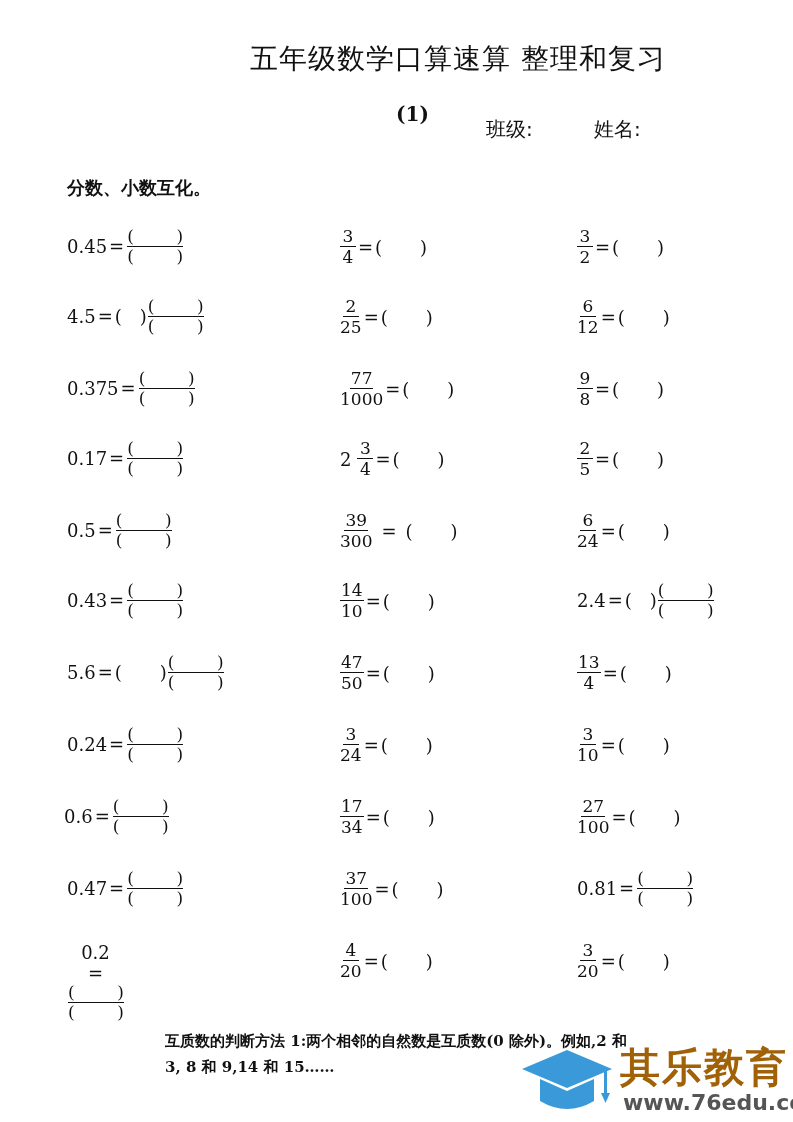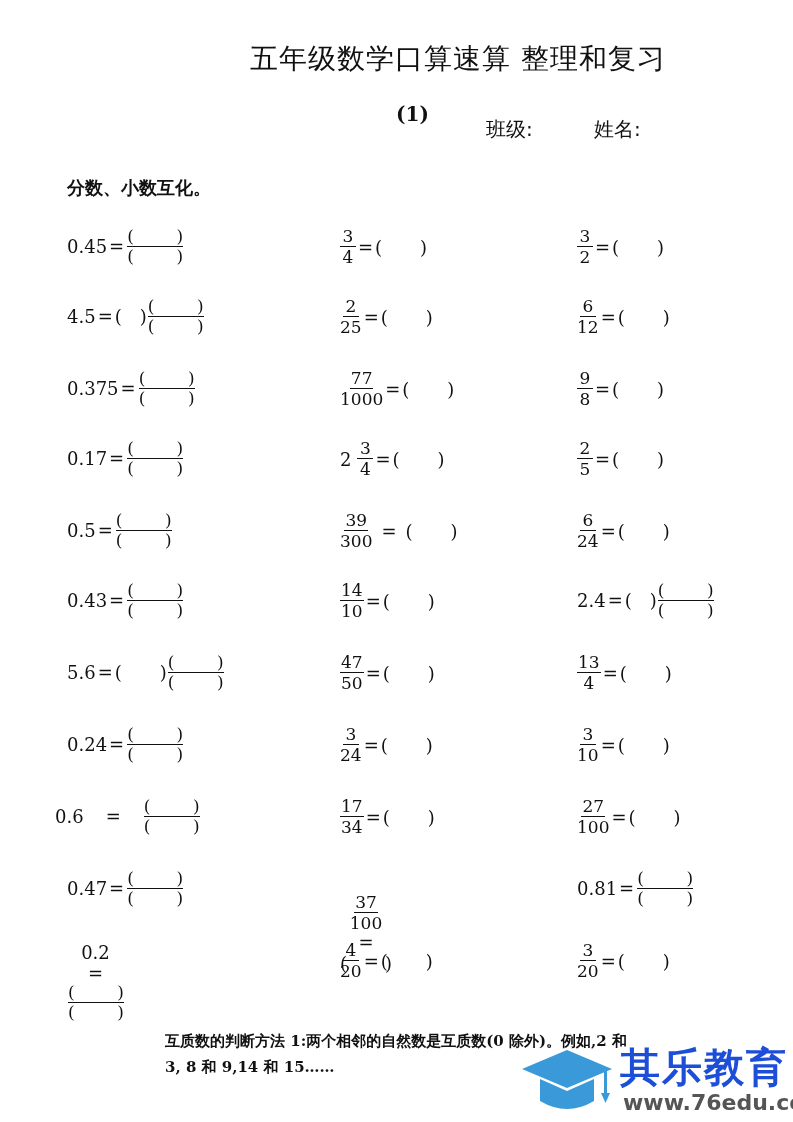--- a/index.html
+++ b/index.html
@@ -14,21 +14,21 @@
   .frac .n{padding:0 1px 1px;border-bottom:1.5px solid #111;min-width:14px;text-align:center;}
   .frac .d{padding-top:2px;text-align:center;}
   .blankfrac{display:inline-flex;flex-direction:column;line-height:1;font-size:17px;margin-left:1px;}
   .blankfrac .n{border-bottom:1.5px solid #111;display:flex;justify-content:space-between;width:56px;padding-bottom:1px;}
   .blankfrac .d{display:flex;justify-content:space-between;width:56px;padding-top:1px;}
   .eq{margin:0 2px;}
   .paren{display:inline-flex;justify-content:space-between;width:52px;}
   .whole{margin-right:6px;}
   .note{position:absolute;left:165px;top:1028px;font-size:15px;font-weight:bold;font-family:"DejaVu Serif","Liberation Serif",serif;line-height:26px;width:470px;}
   .logo{position:absolute;left:520px;top:1040px;width:270px;height:80px;}
-  .logo-text{position:absolute;left:100px;top:0;font-size:40px;font-weight:bold;color:#1d4ed8;letter-spacing:2px;white-space:nowrap;}
+  .logo-text{position:absolute;left:100px;top:0;font-size:40px;font-weight:bold;color:#a16207;letter-spacing:2px;white-space:nowrap;}
   .logo-url{position:absolute;left:103px;top:50px;font-size:22px;font-weight:bold;color:#555;white-space:nowrap;}
 </style>
 </head>
 <body>
 
 <div class="title">五年级数学口算速算 整理和复习</div>
 <div class="subnum">(1)</div>
 <div class="cls">班级:</div>
 <div class="name">姓名:</div>
 <div class="section">分数、小数互化。</div>
@@ -147,21 +147,21 @@
         <span class="n">
           <span>(</span>
           <span>)</span>
         </span>
         <span class="d">
           <span>(</span>
           <span>)</span>
         </span>
       </span>
     </div>
-    <div class="item" style="left: 55px; top: 798px; gap: 20px;">
+    <div class="item" style="left: 64px; top: 798px;">
       <span>0.6</span>
       <span class="eq">=</span>
       <span class="blankfrac">
         <span class="n">
           <span>(</span>
           <span>)</span>
         </span>
         <span class="d">
           <span>(</span>
           <span>)</span>
@@ -289,21 +289,21 @@
       <span class="frac">
         <span class="n">17</span>
         <span class="d">34</span>
       </span>
       <span class="eq">=</span>
       <span class="paren">
         <span>(</span>
         <span>)</span>
       </span>
     </div>
-    <div class="item" style="left: 340px; top: 894px; flex-direction: column;">
+    <div class="item" style="left: 340px; top: 870px;">
       <span class="frac">
         <span class="n">37</span>
         <span class="d">100</span>
       </span>
       <span class="eq">=</span>
       <span class="paren">
         <span>(</span>
         <span>)</span>
       </span>
     </div>

